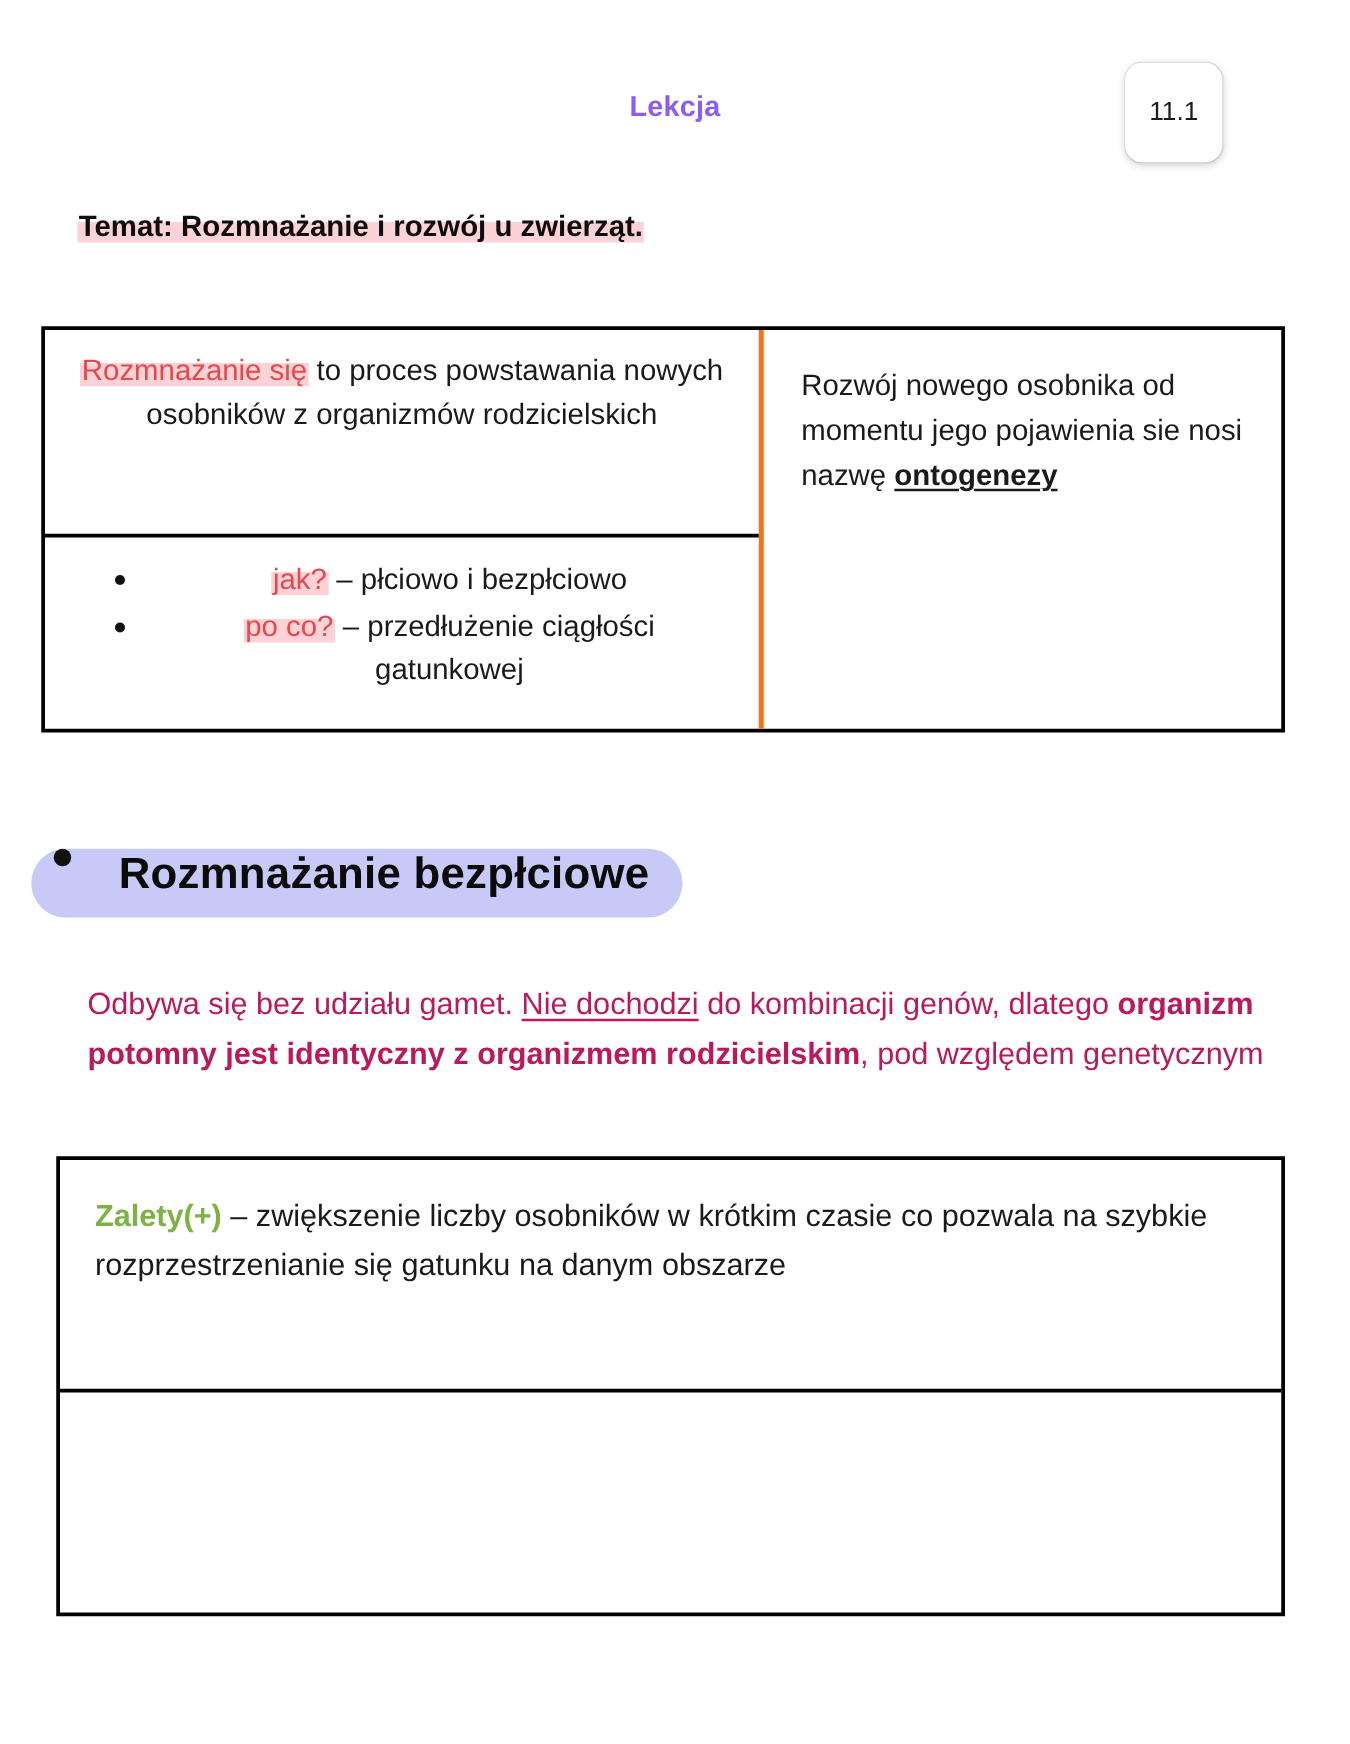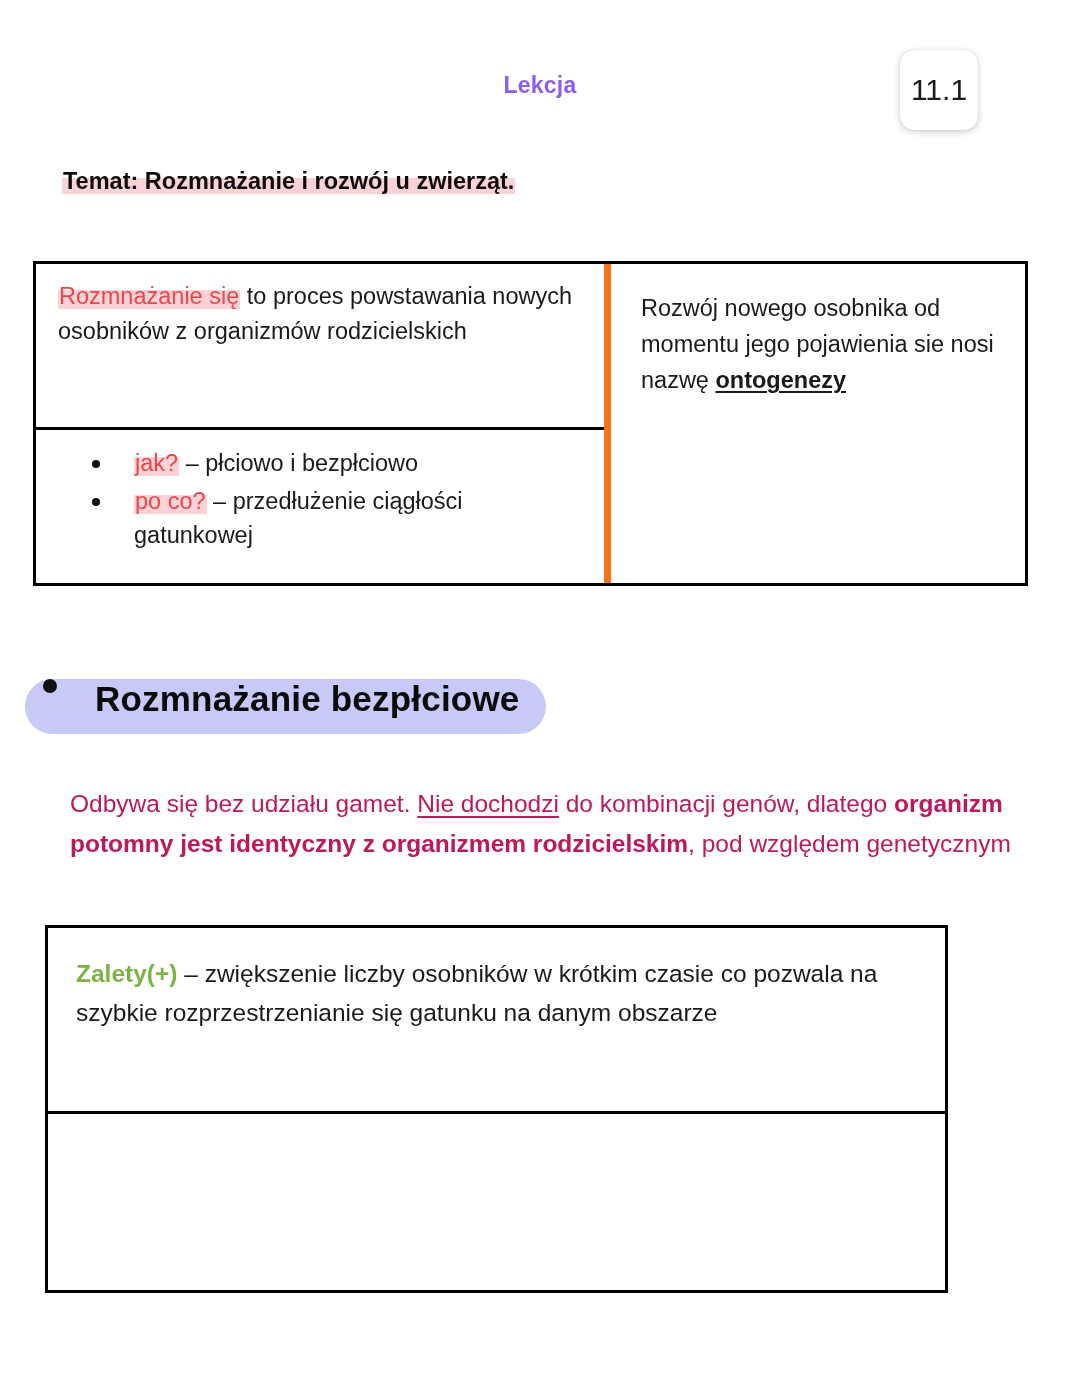--- a/index.html
+++ b/index.html
@@ -38,21 +38,21 @@
     left: 900px;
     top: 50px;
     width: 78px;
     height: 80px;
     background: #ffffff;
     border-radius: 14px;
     box-shadow: 0 2px 7px rgba(0,0,0,0.20), 0 0 1px rgba(0,0,0,0.22);
     display: flex;
     align-items: center;
     justify-content: center;
-    font-size: 30px;
+    font-size: 21px;
     color: #1a1a1a;
   }
 
   
   .topic {
     position: absolute;
     left: 62px;
     top: 168px;
     font-size: 23.5px;
     font-weight: bold;
@@ -72,23 +72,24 @@
     top: 261px;
     width: 995px;
     height: 325px;
     border: 3px solid #000000;
     box-sizing: border-box;
     display: flex;
   }
   .def-left {
     width: 575px;
     box-sizing: border-box;
-    border-right: 7px solid #f97316;
+    border-right: 4px solid #f97316;
     display: flex;
     flex-direction: column;
+    text-align: center;
   }
   .def-left-top {
     box-sizing: border-box;
     border-bottom: 3px solid #000000;
     padding: 15px 22px 14px 22px;
     font-size: 23.5px;
     line-height: 1.48;
     color: #1a1a1a;
     height: 166px;
   }
@@ -185,21 +186,21 @@
     text-decoration: underline;
     text-underline-offset: 4px;
     text-decoration-thickness: 2px;
   }
 
   
   .pc-box {
     position: absolute;
     left: 45px;
     top: 925px;
-    width: 903px;
+    width: 983px;
     height: 368px;
     border: 3px solid #000000;
     box-sizing: border-box;
   }
   .pc-row {
     box-sizing: border-box;
     padding: 26px 28px 0 28px;
     font-size: 24.5px;
     line-height: 1.6;
     color: #1a1a1a;

